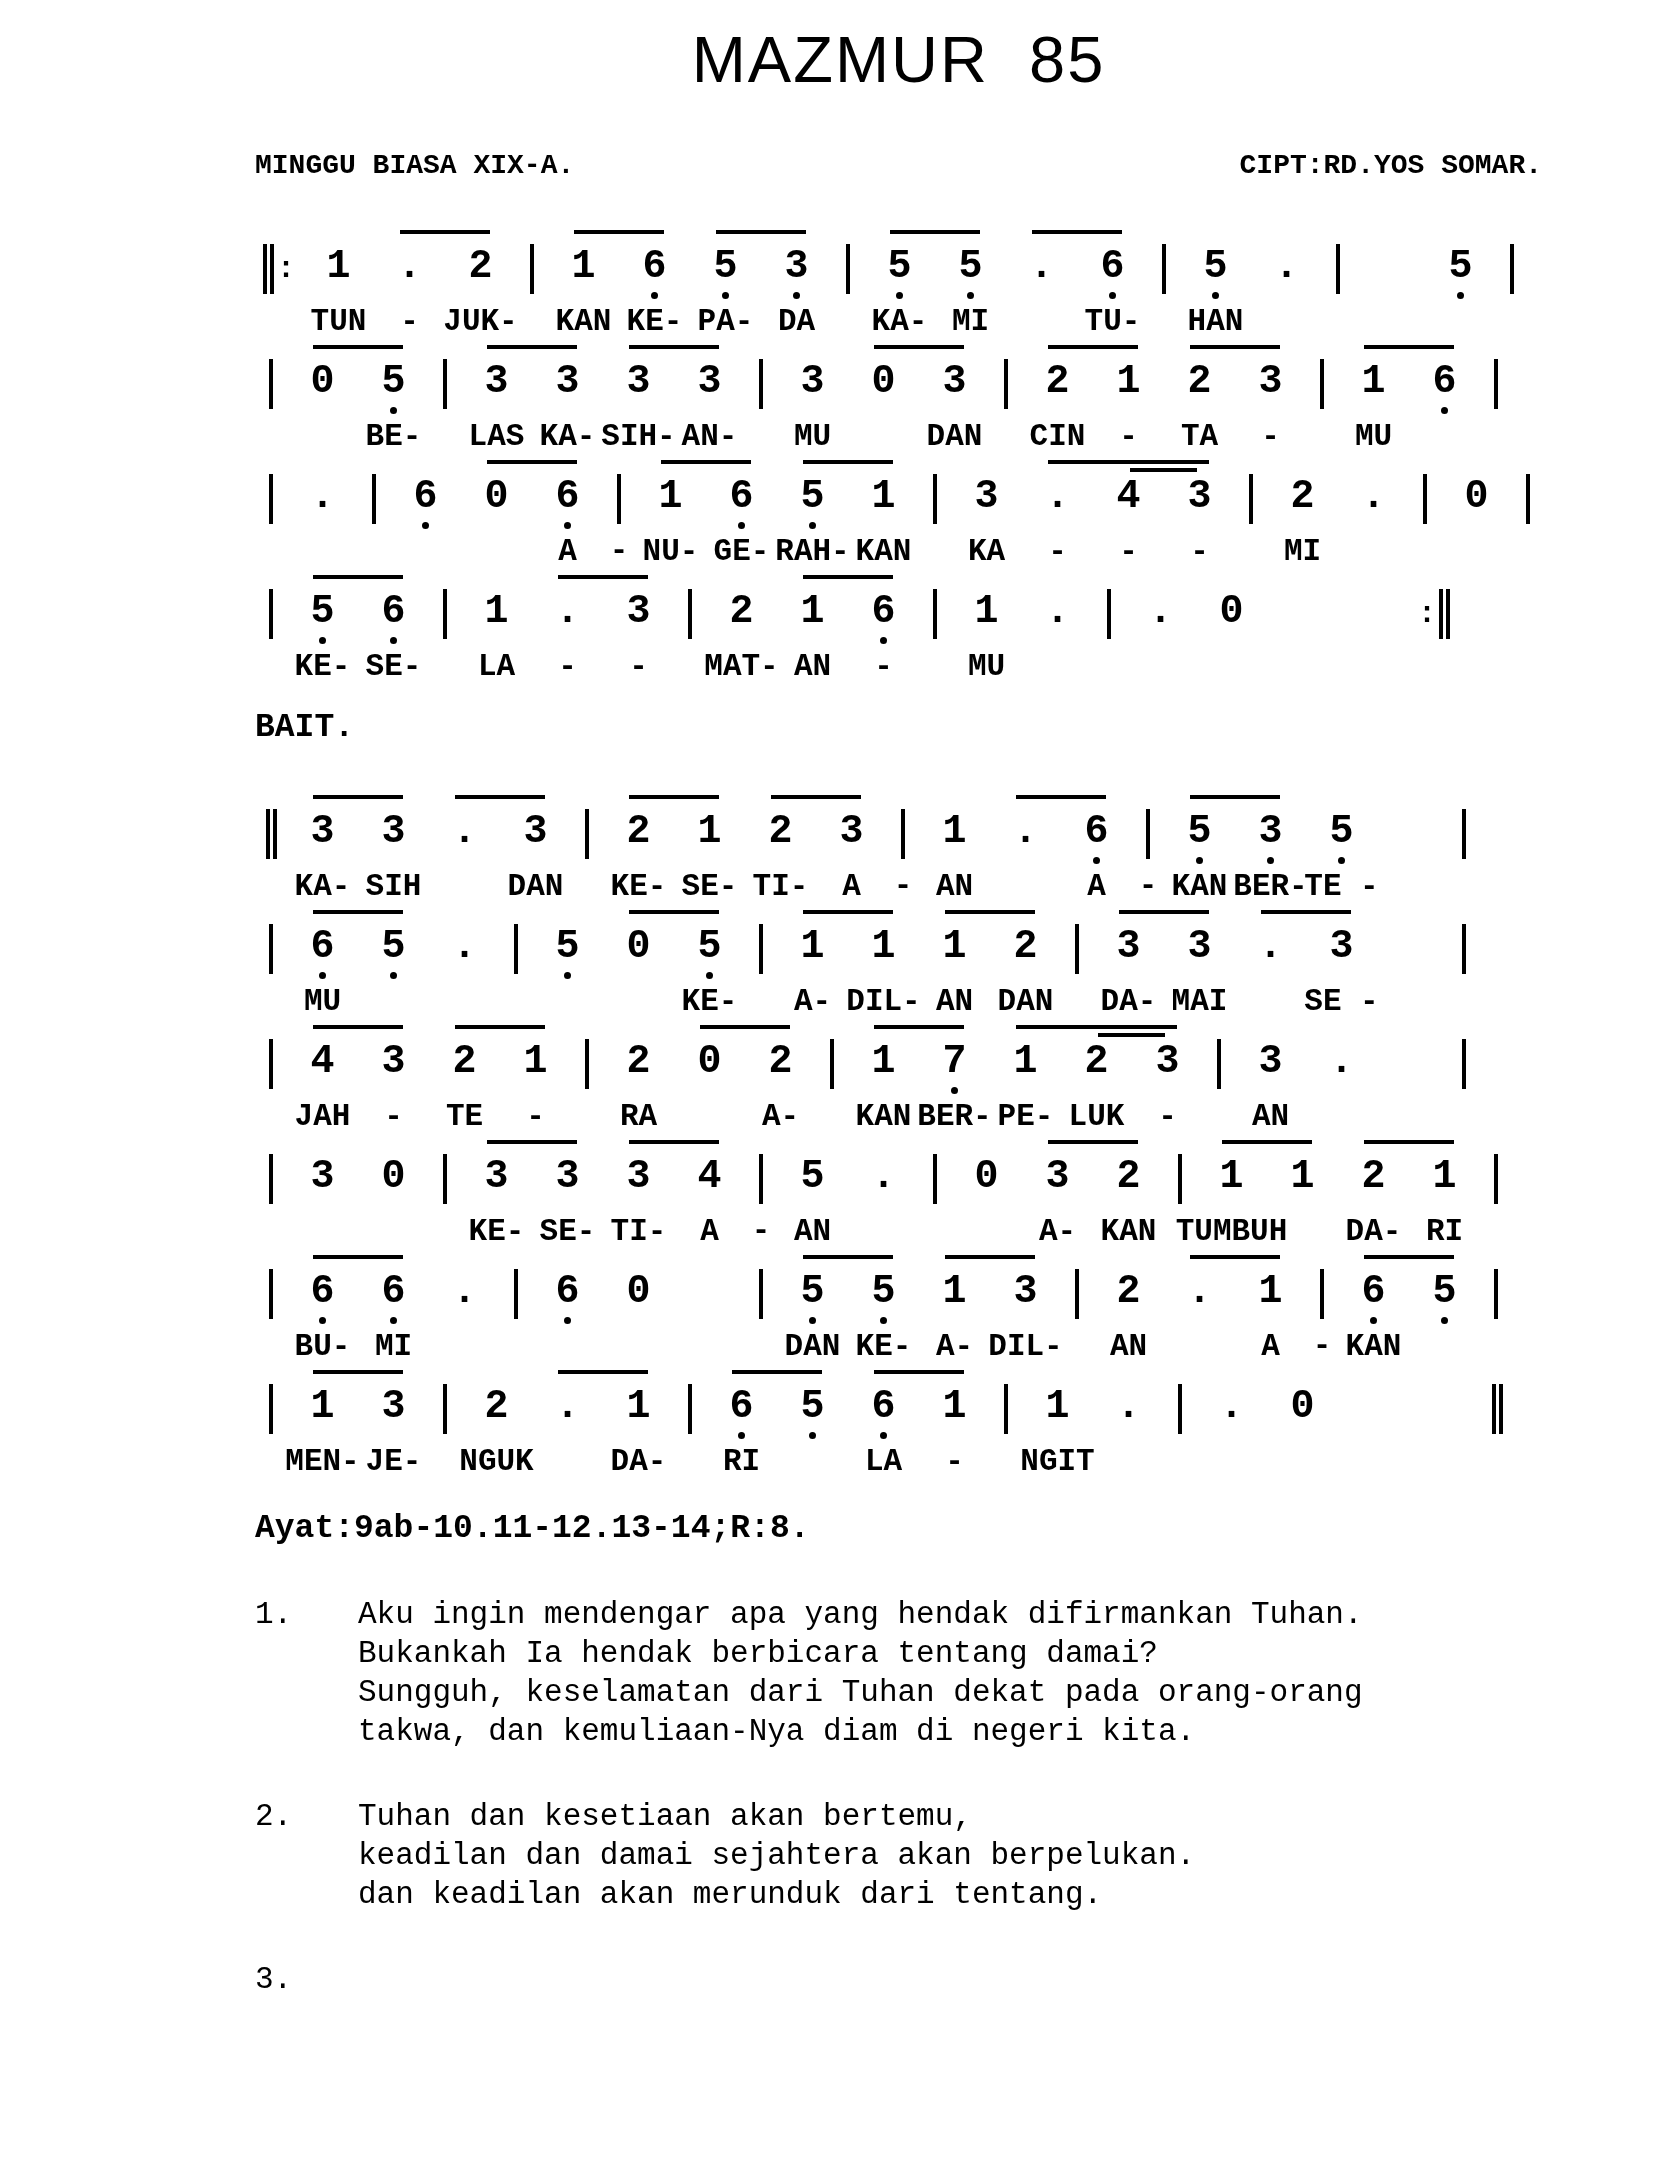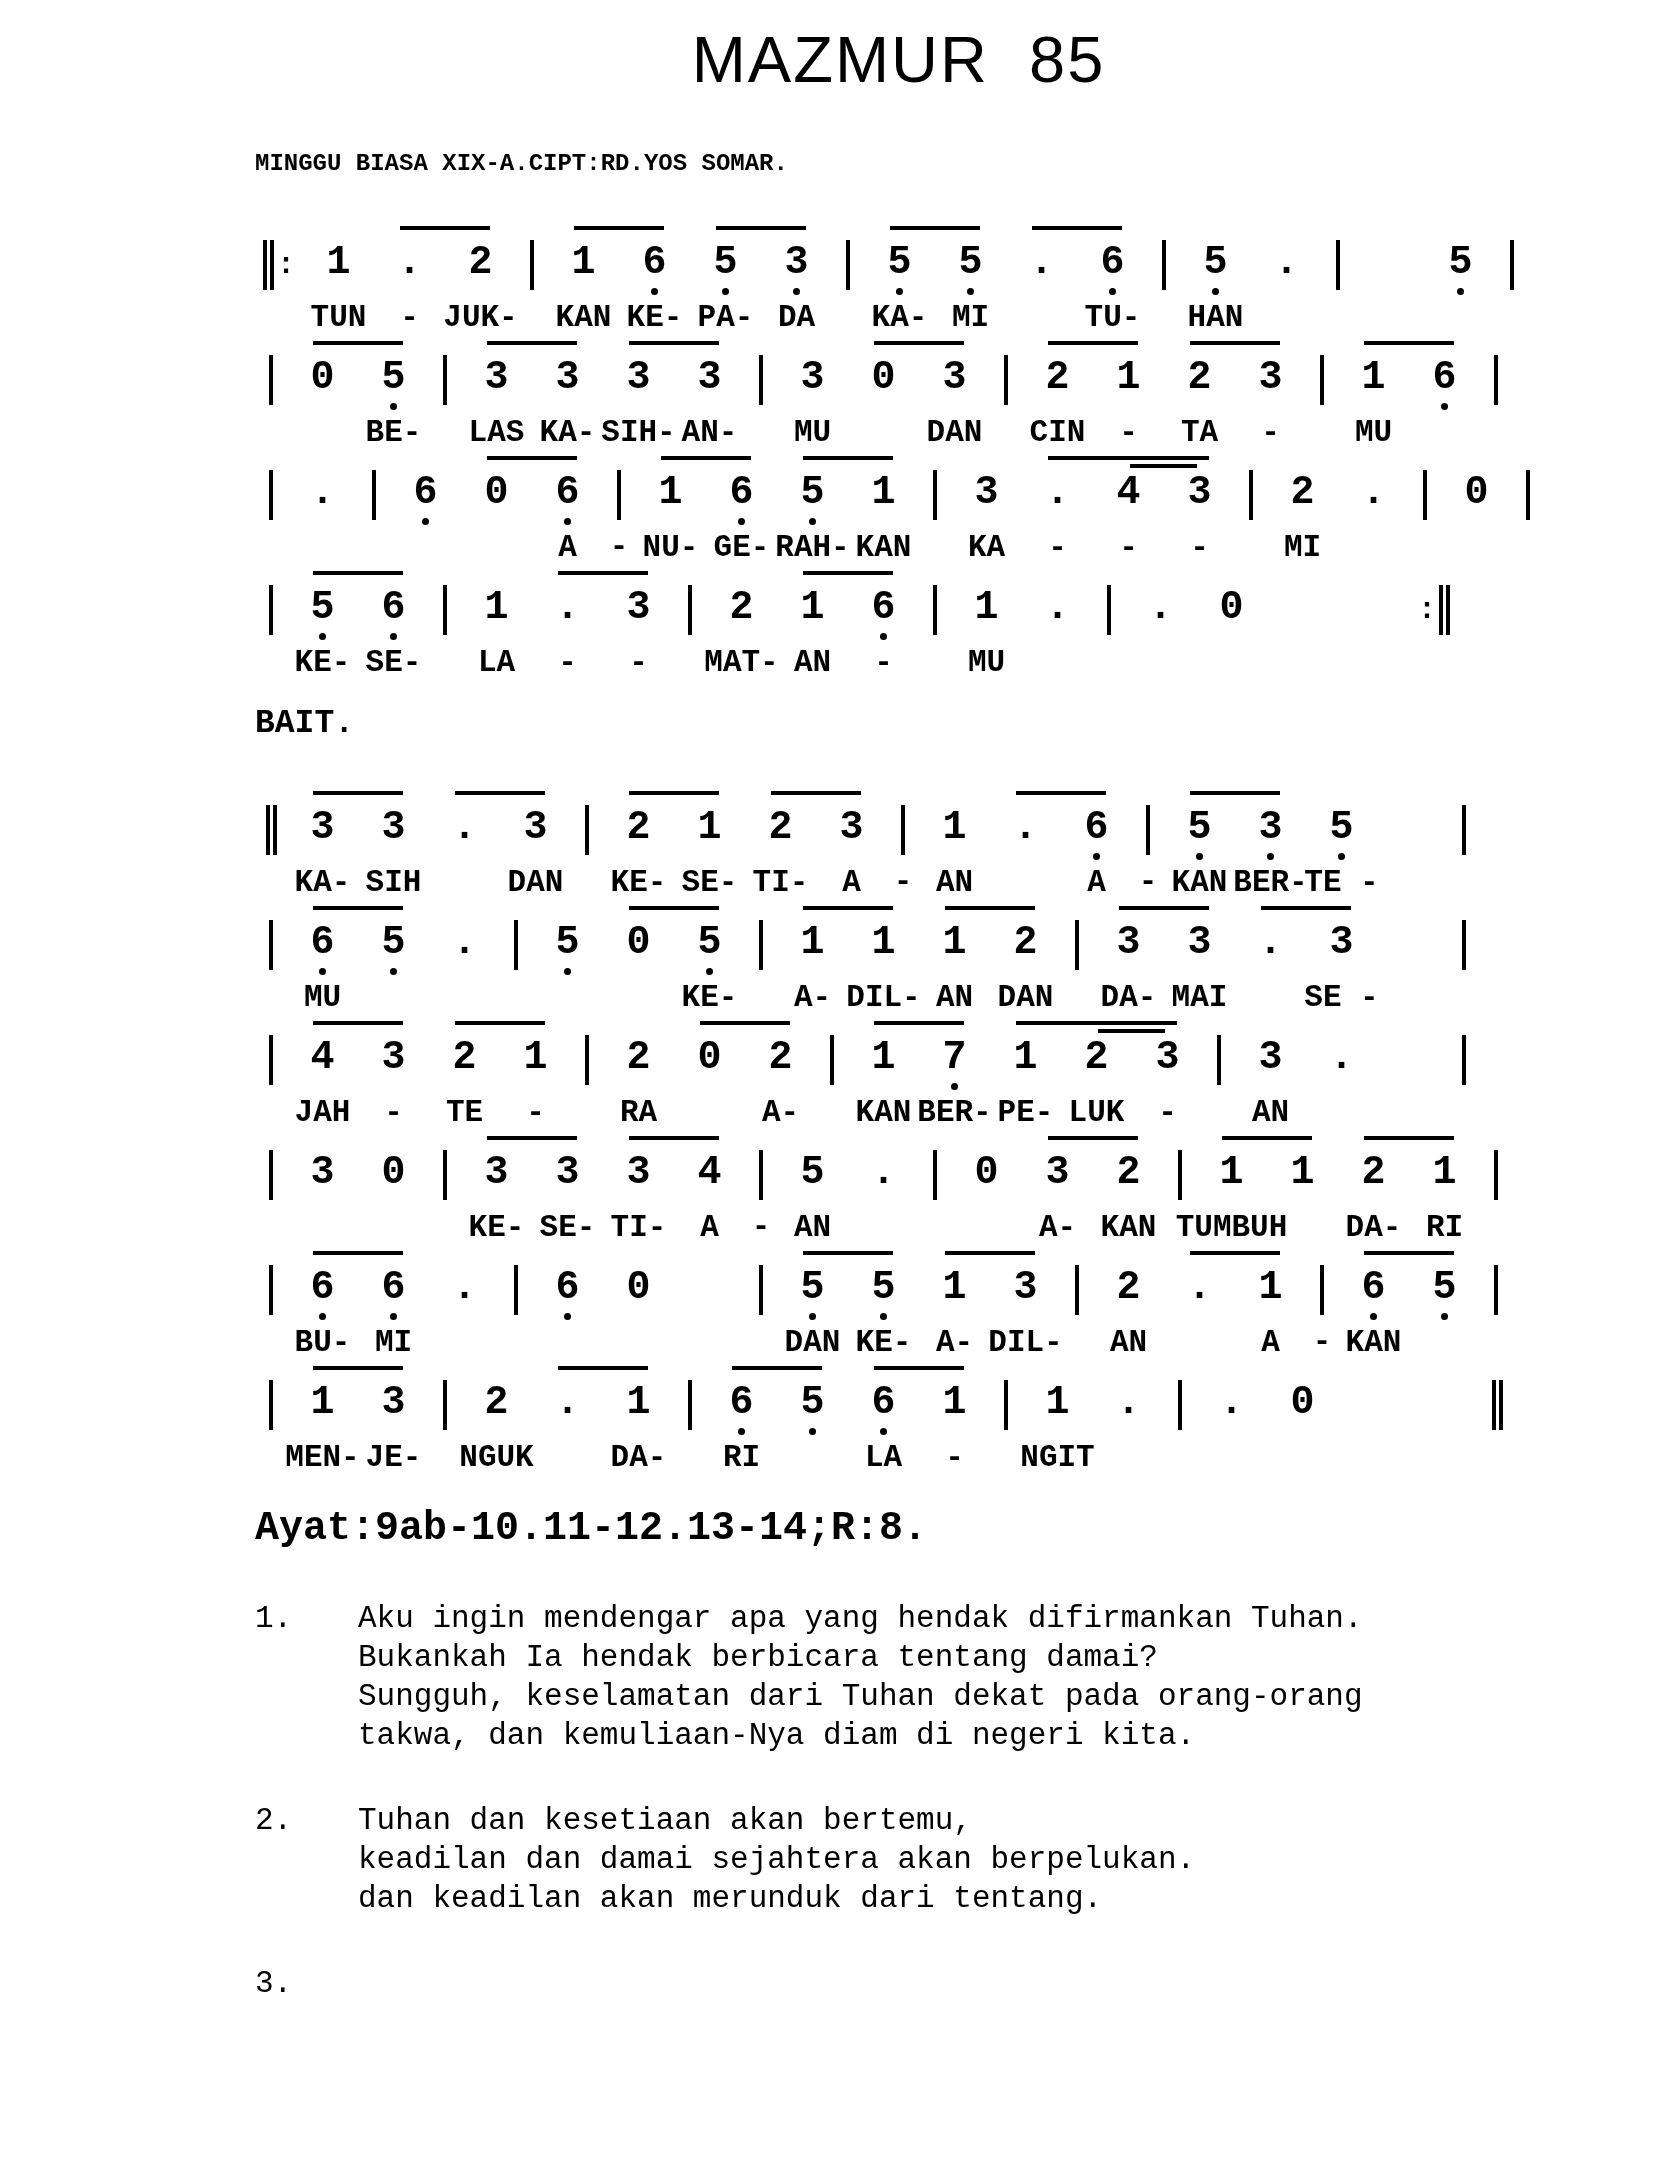--- a/index.html
+++ b/index.html
@@ -7,42 +7,42 @@
     width:1679px;height:2178px;background:#ffffff;color:#000;
     font-family:"Liberation Mono","DejaVu Sans Mono",monospace;
     overflow:hidden;
   }
   .page{position:relative;width:1287px;margin-left:255px;padding-top:22px;}
   .title{
     font-family:"Liberation Sans","DejaVu Sans",sans-serif;
     font-weight:400;font-size:65px;letter-spacing:2px;
     text-align:center;white-space:pre;
   }
-  .hdr{display:flex;margin-top:53px;
-       font-size:24px;font-weight:700;}
+  .hdr{display:flex;justify-content:space-between;margin-top:53px;
+       font-size:28px;font-weight:700;}
   .score{margin-top:44px;}
   .sys{display:flex;align-items:flex-start;padding-top:20px;height:95px;}
   .grp{display:flex;position:relative;}
   .grp.ol::before{content:"";position:absolute;top:-15px;left:26px;right:26px;height:4px;background:#000;}
   .nc{position:relative;width:71px;display:flex;flex-direction:column;align-items:center;}
   .nc .n{font-size:40px;line-height:44px;height:44px;font-weight:700;}
   .nc.lo::after{content:"";position:absolute;top:47px;left:50%;margin-left:-3.5px;
                 width:7px;height:7px;border-radius:50%;background:#000;}
   .nc.d2::before{content:"";position:absolute;top:-7px;left:-34px;width:67px;height:4px;background:#000;}
   .lyr{margin-top:14px;height:38px;line-height:38px;font-size:31px;font-weight:700;white-space:nowrap;}
   .bc{width:32px;flex:none;display:flex;flex-direction:column;align-items:center;}
   .bc.rep{width:48px;}
   .bc .lyr{margin-top:8px;}
   .bl1{width:4px;height:50px;background:#000;margin-top:-1px;}
   .bl2{width:11px;height:50px;box-sizing:border-box;border-left:4px solid #000;border-right:4px solid #000;margin-top:-1px;}
   .repwrap{display:flex;align-items:center;height:50px;gap:3px;margin-top:-1px;}
   .colon{font-size:30px;font-weight:700;line-height:46px;}
   .sp{flex:none;height:10px;}
   .bait{font-size:33px;font-weight:700;margin:24px 0 8px 0;}
-  .ayat{font-size:40px;font-weight:700;margin-top:30px;}
+  .ayat{font-size:33px;font-weight:700;margin-top:30px;}
   .verses{margin-top:48px;}
   .verse{display:flex;margin-bottom:46px;font-size:31px;font-weight:400;line-height:39px;}
   .vnum{width:103px;flex:none;}
   .vl{white-space:pre;}
 </style>
 </head>
 <body>
 
 <div class="page">
   <div class="title">MAZMUR  85</div>

